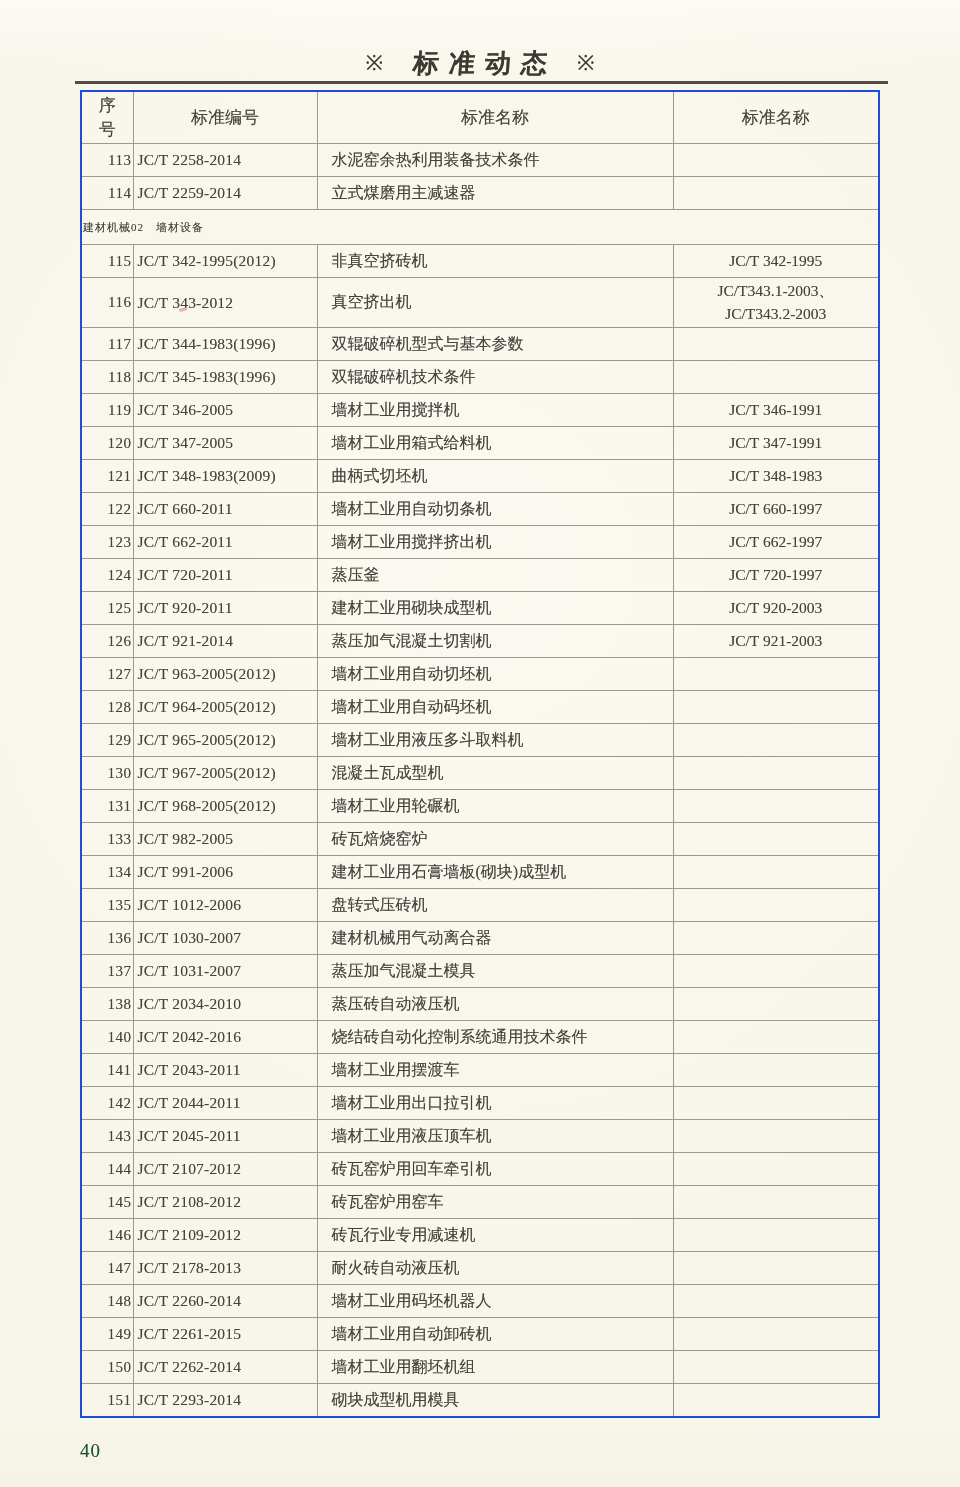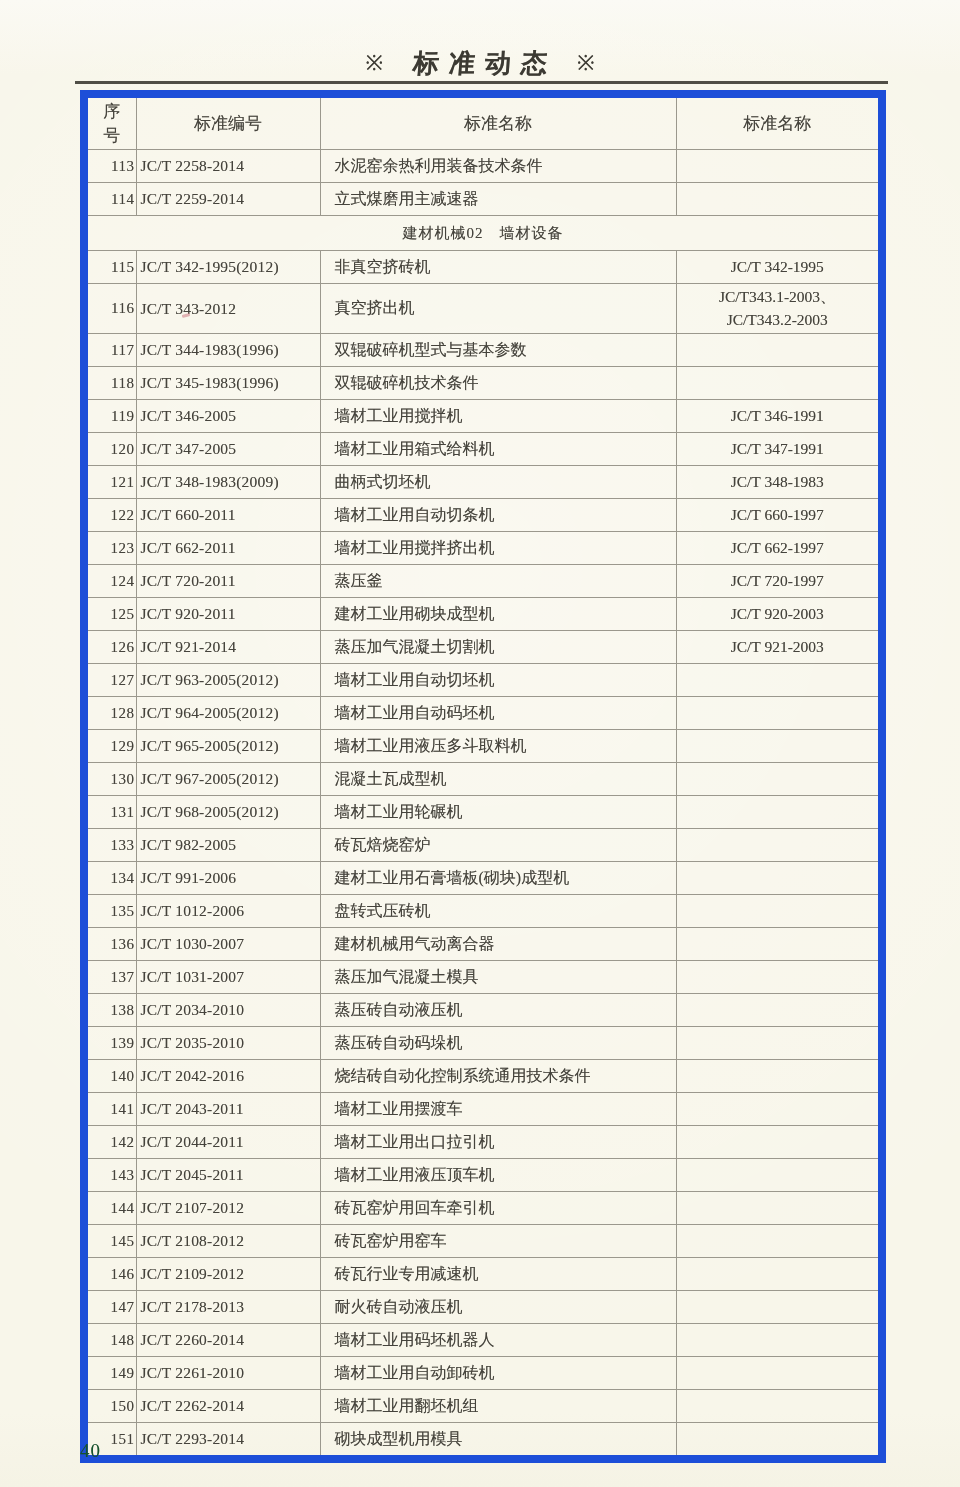--- a/index.html
+++ b/index.html
@@ -33,31 +33,31 @@
     border-collapse:collapse;table-layout:fixed;
     font-size:16px;
   }
   table.standards td, table.standards th{
     border:1px solid #9b988d;
     font-weight:normal;
     color:#45433c;
     text-shadow:0 0 .4px rgba(66,64,56,.45);
     overflow:hidden;
   }
-  table.standards{border:8px solid #1d4ed8;}
+  table.standards{border:2px solid #1d4ed8;}
   thead th{height:49px;font-size:17px;text-align:center;vertical-align:middle;}
   th.th-serial span{display:inline-block;width:1.15em;line-height:1.4;}
   tbody td{height:30px;vertical-align:middle;}
   tr.tall td{height:47px;}
   td.cell-serial{text-align:right;font-size:15px;letter-spacing:.5px;}
   td.cell-code{text-align:left;padding-left:4px;font-size:15.5px;letter-spacing:.2px;position:relative;}
   td.cell-name{text-align:left;padding-left:14px;font-size:16px;}
   td.cell-replaces{text-align:center;font-size:15.5px;white-space:pre-line;line-height:1.45;margin-top:6px;}
   td.section-cell{
-    text-align:center;font-weight:bold;font-size:15px;height:32px;
+    text-align:left;font-weight:bold;font-size:11px;height:32px;
     letter-spacing:1px;color:#3d3b34;
   }
   td.red-tick::after{
     content:"";position:absolute;left:45px;top:30px;width:8px;height:3px;
     background:rgba(206,122,132,.55);transform:rotate(-14deg);border-radius:1px;
   }
   .page-number{
     position:absolute;left:80px;top:1440px;
     font-size:19px;color:#14532d;letter-spacing:1px;
     text-shadow:0 0 .4px rgba(66,64,56,.4);
@@ -236,26 +236,20 @@
         <td class="cell-name">蒸压加气混凝土模具</td>
         <td class="cell-replaces"></td>
       </tr>
       <tr>
         <td class="cell-serial">138</td>
         <td class="cell-code">JC/T 2034-2010</td>
         <td class="cell-name">蒸压砖自动液压机</td>
         <td class="cell-replaces"></td>
       </tr>
       <tr>
-        <td class="cell-serial">139</td>
-        <td class="cell-code">JC/T 2035-2010</td>
-        <td class="cell-name">蒸压砖自动码垛机</td>
-        <td class="cell-replaces"></td>
-      </tr>
-      <tr>
         <td class="cell-serial">140</td>
         <td class="cell-code">JC/T 2042-2016</td>
         <td class="cell-name">烧结砖自动化控制系统通用技术条件</td>
         <td class="cell-replaces"></td>
       </tr>
       <tr>
         <td class="cell-serial">141</td>
         <td class="cell-code">JC/T 2043-2011</td>
         <td class="cell-name">墙材工业用摆渡车</td>
         <td class="cell-replaces"></td>
@@ -297,21 +291,21 @@
         <td class="cell-replaces"></td>
       </tr>
       <tr>
         <td class="cell-serial">148</td>
         <td class="cell-code">JC/T 2260-2014</td>
         <td class="cell-name">墙材工业用码坯机器人</td>
         <td class="cell-replaces"></td>
       </tr>
       <tr>
         <td class="cell-serial">149</td>
-        <td class="cell-code">JC/T 2261-2010</td>
+        <td class="cell-code">JC/T 2261-2015</td>
         <td class="cell-name">墙材工业用自动卸砖机</td>
         <td class="cell-replaces"></td>
       </tr>
       <tr>
         <td class="cell-serial">150</td>
         <td class="cell-code">JC/T 2262-2014</td>
         <td class="cell-name">墙材工业用翻坯机组</td>
         <td class="cell-replaces"></td>
       </tr>
       <tr>

